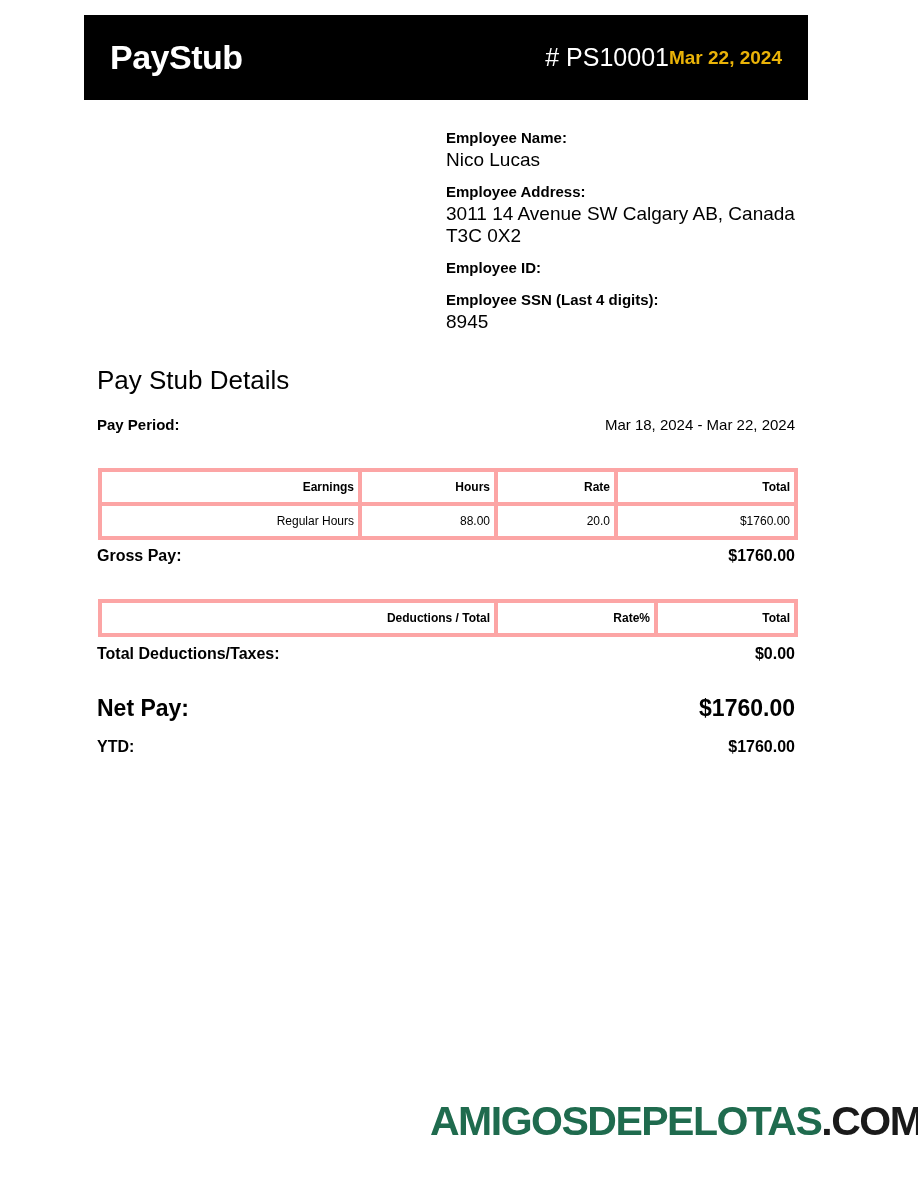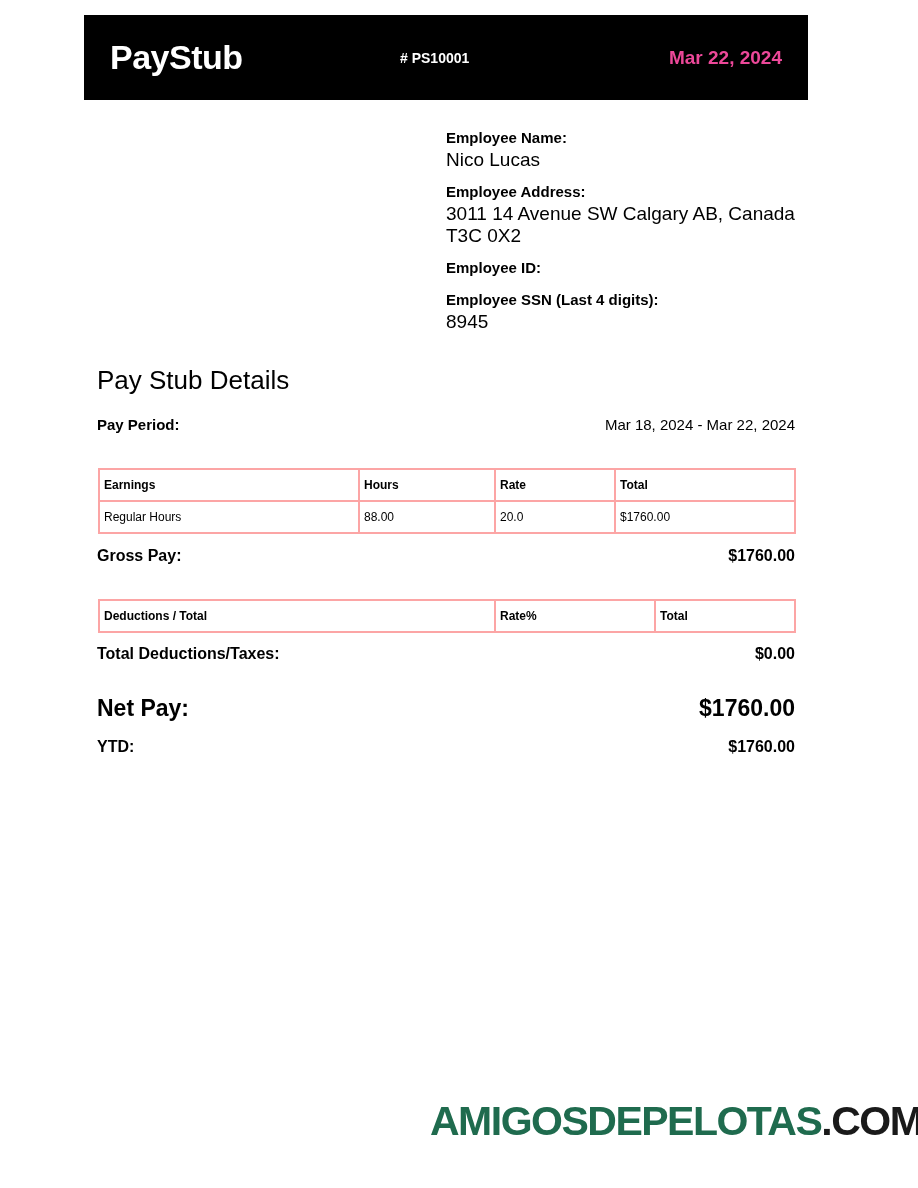--- a/index.html
+++ b/index.html
@@ -39,27 +39,27 @@
   .header-title {
     color: #ffffff;
     font-size: 34px;
     font-weight: bold;
     letter-spacing: -0.5px;
     flex: 0 0 auto;
     width: 290px;
   }
   .header-number {
     color: #ffffff;
-    font-size: 14px;
-    font-weight: bold;
+    font-size: 25px;
+    font-weight: normal;
     flex: 1 1 auto;
-    text-align: left;
+    text-align: right;
   }
   .header-date {
-    color: #ec4899;
+    color: #eab308;
     font-size: 19px;
     font-weight: bold;
     flex: 0 0 auto;
     text-align: right;
   }
 
   
   .employee-block {
     position: absolute;
     left: 446px;
@@ -108,22 +108,22 @@
   }
 
   
   table.stub-table {
     border-collapse: collapse;
     width: 696px;
     table-layout: fixed;
   }
   table.stub-table th,
   table.stub-table td {
-    border: 2px solid #fca5a5;
-    text-align: left;
+    border: 4px solid #fca5a5;
+    text-align: right;
     font-size: 12px;
     padding: 8px 4px;
   }
   table.stub-table th {
     font-weight: bold;
   }
   table.stub-table td {
     font-weight: normal;
   }
 

